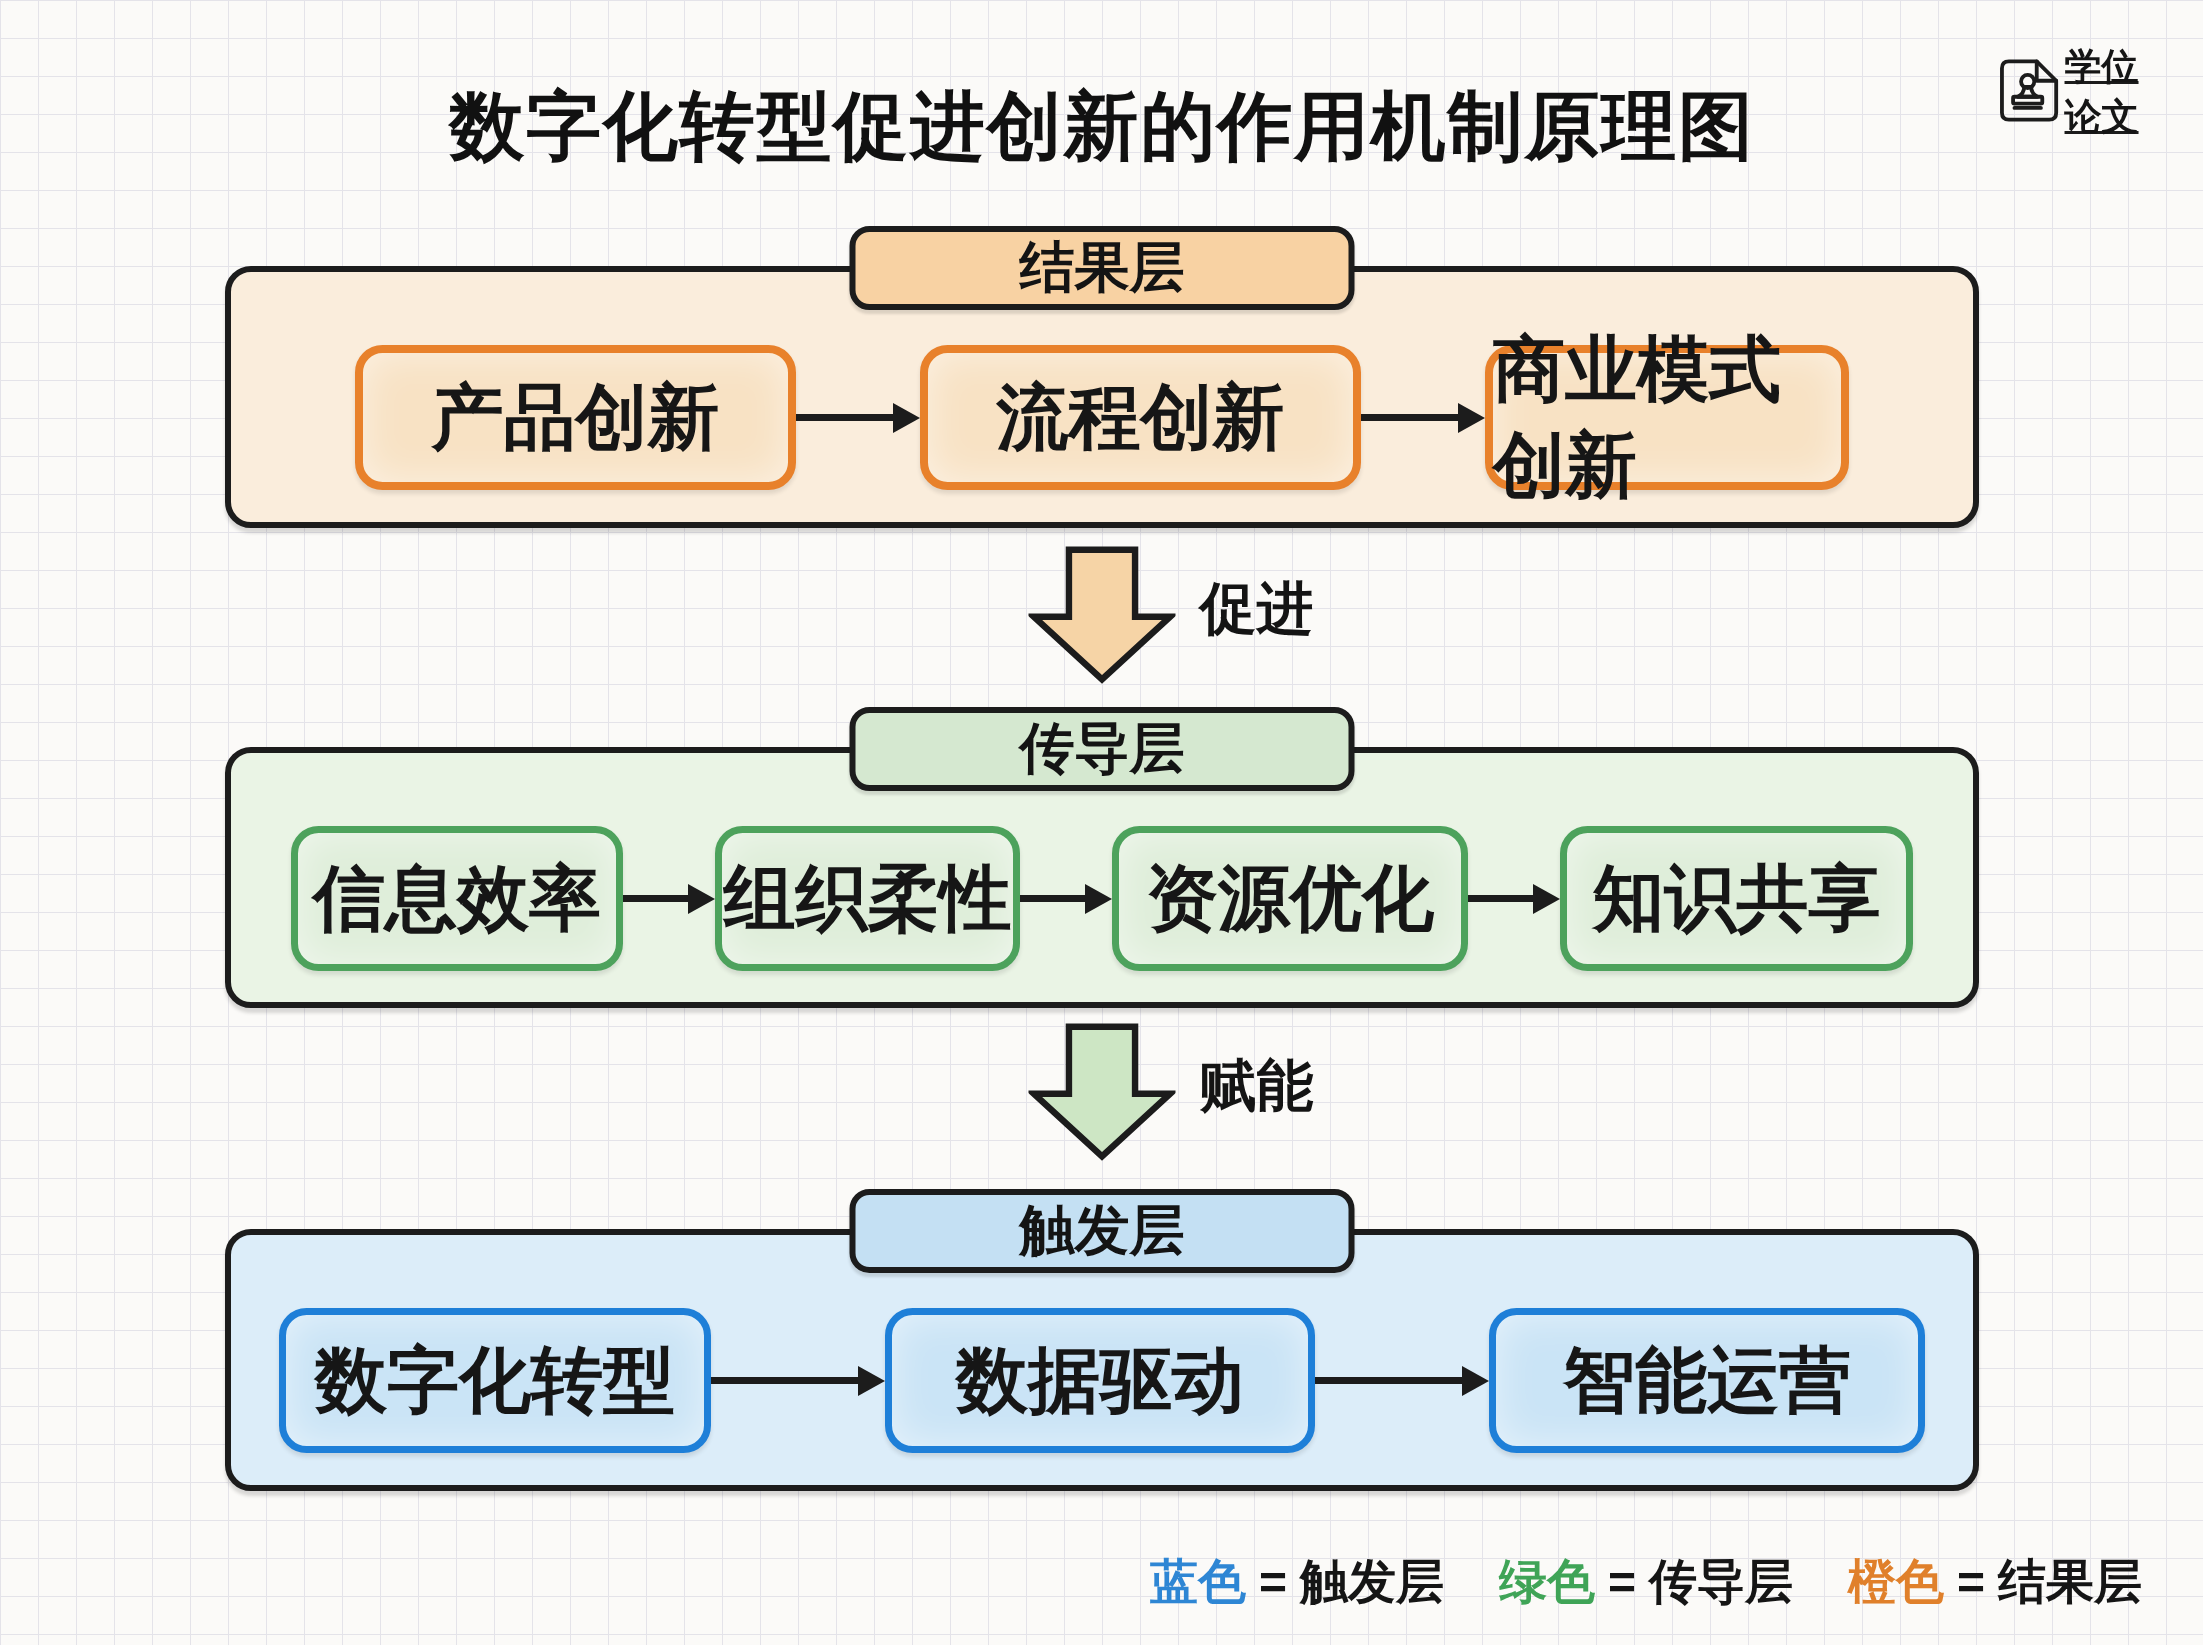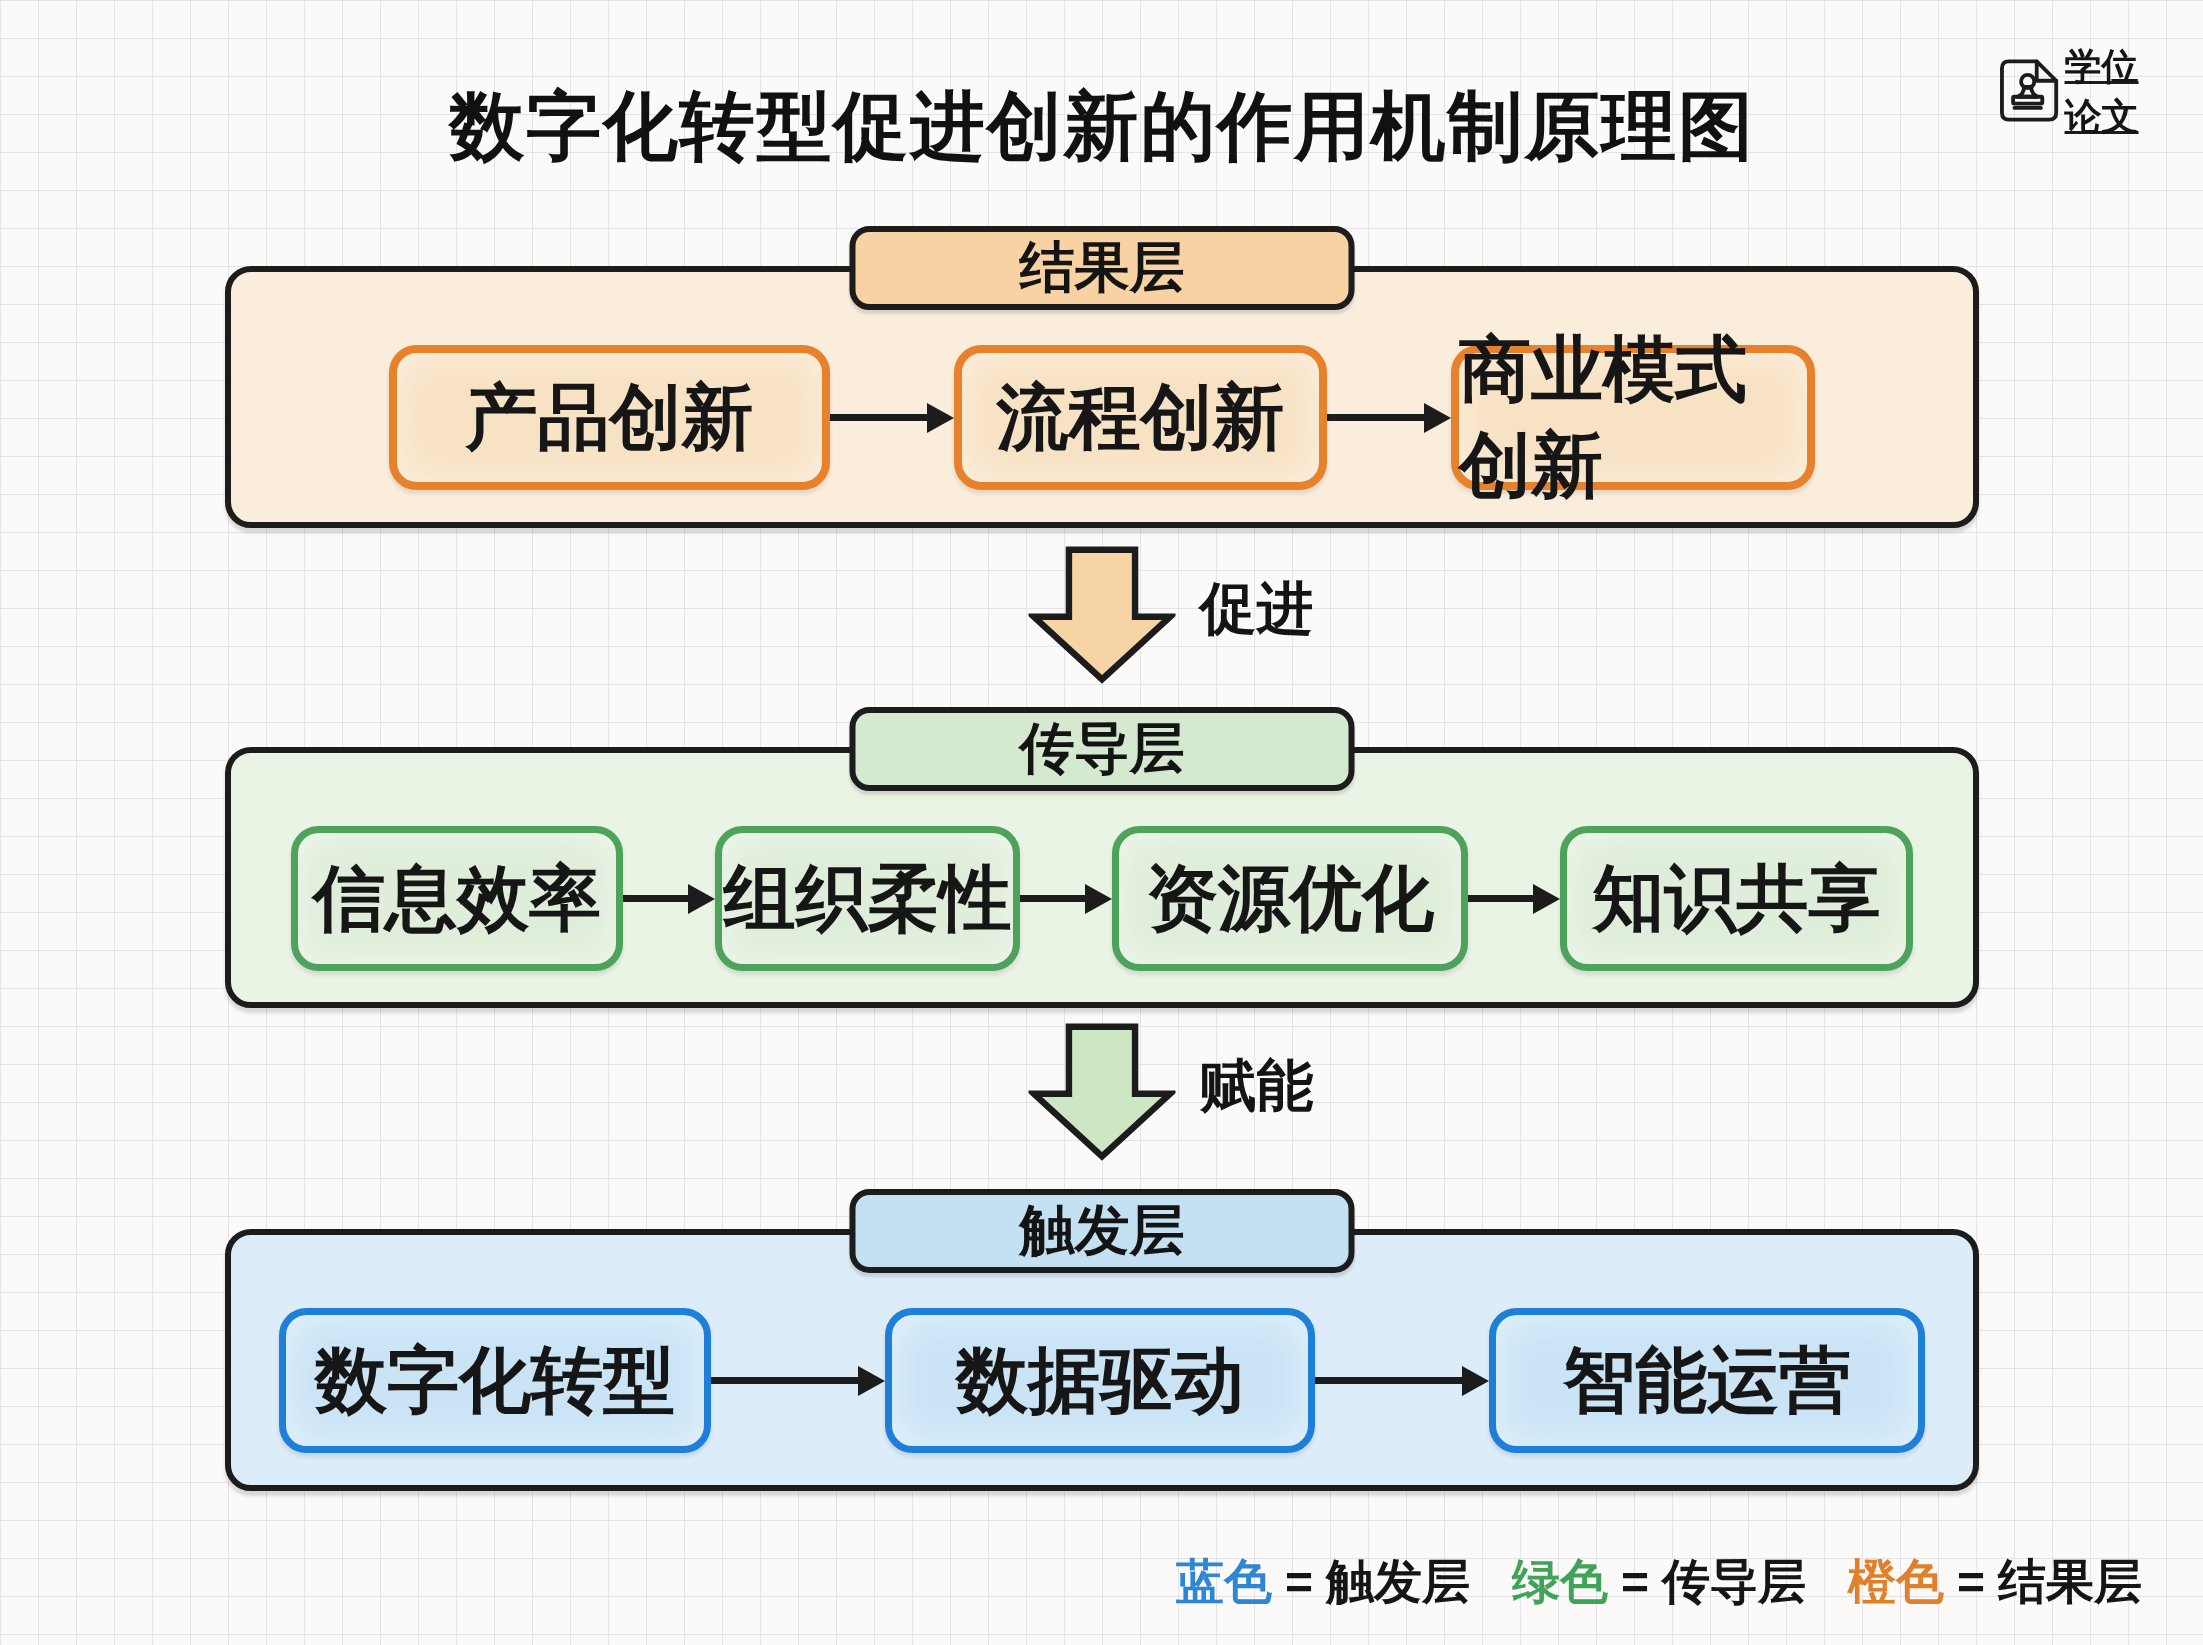--- a/index.html
+++ b/index.html
@@ -94,21 +94,21 @@
   .down-connector.c2{top:1022px;}
   .down-connector svg{width:147px;height:140px;display:block;}
   .connector-label{
     position:absolute;top:26px;left:171px;
     font-size:57px;font-weight:900;white-space:nowrap;color:#141414;
   }
 
   
   .legend{
     position:absolute;top:1550px;right:62px;
-    display:flex;align-items:center;gap:42px;
+    display:flex;align-items:center;gap:55px;
     font-size:48px;font-weight:900;margin-left:38px;
   }
   .legend .group{display:flex;align-items:center;gap:13px;}
   .lg-word.blue  {color:var(--legend-blue);}
   .lg-word.green {color:var(--legend-green);}
   .lg-word.orange{color:var(--legend-orange);}
   .lg-eq,.lg-val{color:#151515;}
 </style>
 </head>
 <body>
@@ -134,21 +134,21 @@
       <span>结果层</span>
     </div>
     <div class="row">
       <div class="node" style="width:441px">
         <span>产品创新</span>
       </div>
       <div class="h-arrow ha-o">
           <i class="line"></i>
           <i class="head"></i>
         </div>
-      <div class="node" style="width:373px">
+      <div class="node" style="width:441px">
         <span>流程创新</span>
       </div>
       <div class="h-arrow ha-o">
           <i class="line"></i>
           <i class="head"></i>
         </div>
       <div class="node" style="width:364px">
         <span>商业模式创新</span>
       </div>
     </div>

